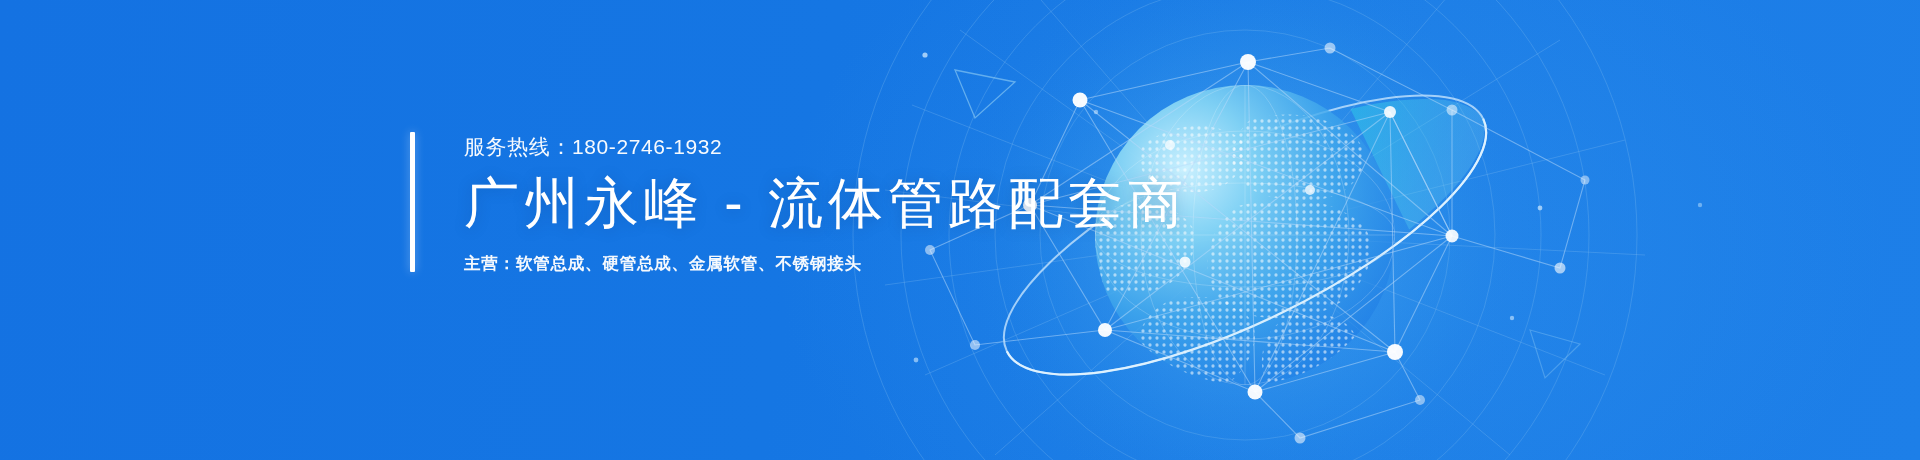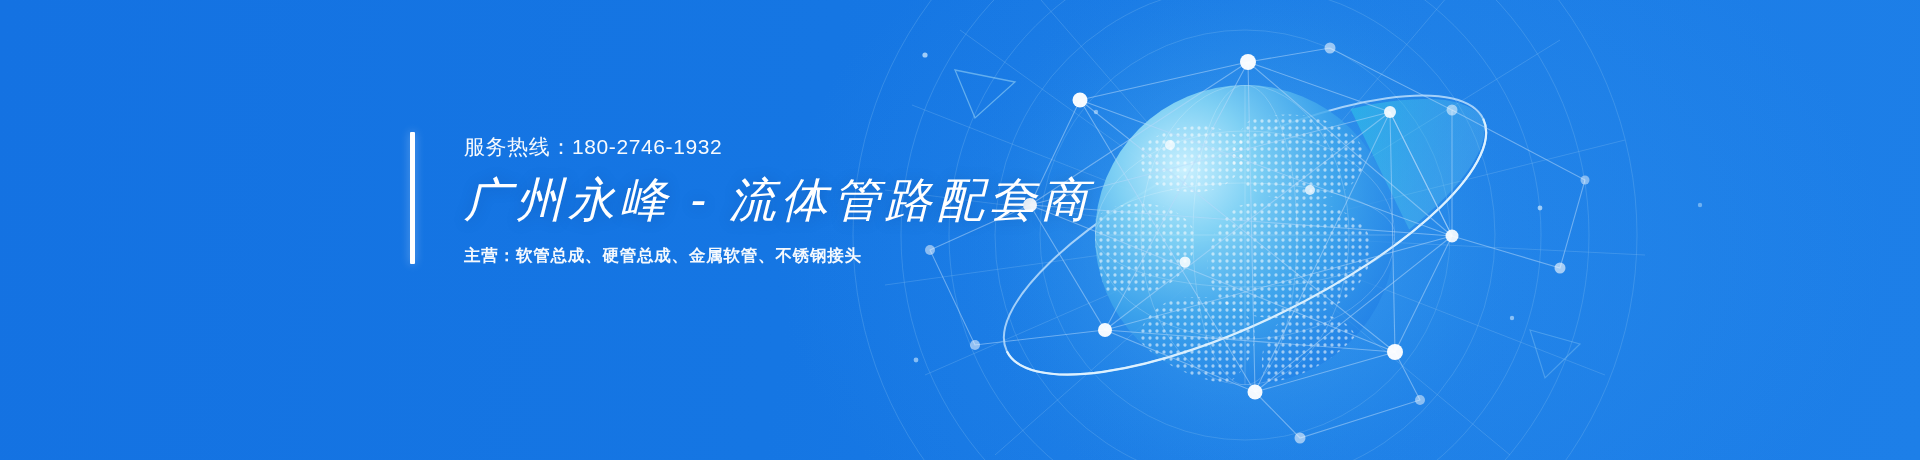--- a/index.html
+++ b/index.html
@@ -30,23 +30,23 @@
     box-shadow:0 0 10px rgba(255,255,255,.35);
   }
   .text-col{display:flex;flex-direction:column;justify-content:flex-start;}
 
   .hotline{
     color:#ffffff;font-size:21px;letter-spacing:.6px;
     line-height:1;margin:4px 0 0 0;white-space:nowrap;
     font-weight:400;opacity:.97;
   }
   .title{
-    color:#ffffff;font-size:47px;font-weight:400;
+    color:#ffffff;font-size:55px;font-weight:400;
     letter-spacing:5px;line-height:1;white-space:nowrap;
-    margin:19px 0 0 0;text-shadow:0 1px 14px rgba(10,50,110,.25);font-style:italic;
+    margin:19px 0 0 0;text-shadow:0 1px 14px rgba(10,50,110,.25);
   }
   .subtitle{
     color:#ffffff;font-size:16.5px;font-weight:700;
     letter-spacing:.8px;line-height:1;white-space:nowrap;
     margin:24px 0 0 0;opacity:.96;
   }
 </style>
 </head>
 <body>
 

